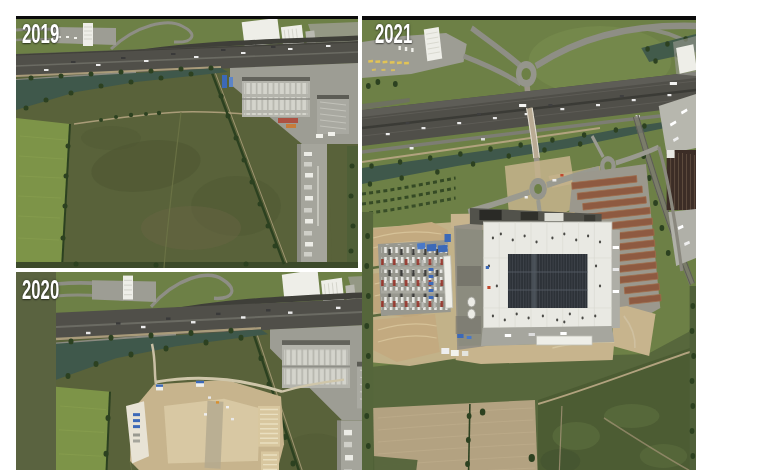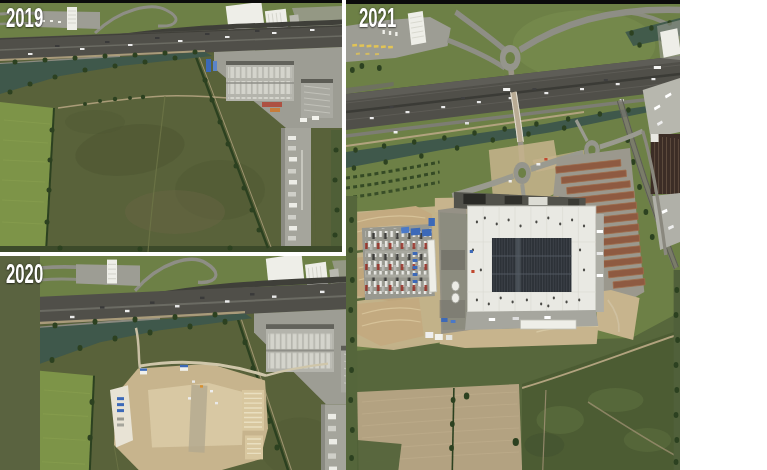--- a/index.html
+++ b/index.html
@@ -7,21 +7,21 @@
     --p-grass:#6d8046; --p-grassbright:#7d9448; --p-field:#59623a; --p-fielddark:#4b5531;
     --p-scrub:#4c5c33; --p-tree:#2c4120; --p-highway:#504f49; --p-road:#8e8e85;
     --p-yard:#9d9d94; --p-concrete:#b7b7ae; --p-building:#eeeee8; --p-warehouse:#b4b4ac;
     --p-water:#3f584b; --p-dirt:#c7b48d; --p-dirtlight:#d9caa5; --p-dirtpale:#e8e3d5;
     --p-sand:#b3a281; --p-towpath:#b2a37f; --p-solar:#3e434a; --p-rust:#8e5a41;
     --p-darkbuilding:#3c2d26; --p-yellow:#e2c455; --p-blue:#3c69b8; --p-red:#b04434;
   }
   html,body{margin:0;padding:0;background:#222;}
   .stage{position:relative;width:767px;height:470px;background:var(--p-divider);overflow:hidden;
          font-family:"Liberation Sans",sans-serif;}
-  .panel{position:absolute;margin:0;padding:0;overflow:hidden;background:#5a6340;}
+  .panel{position:absolute;margin:16px;padding:0;overflow:hidden;background:#5a6340;}
   .p2019{left:0;top:0;width:342px;height:252px;}
   .p2020{left:0;top:256px;width:342px;height:256px;padding-left:40px;}
   .p2021{left:346px;top:0;width:334px;height:470px;}
   .panel svg{display:block;width:100%;height:100%;}
   .year{position:absolute;top:5px;left:6px;margin:0;color:var(--p-label);
         font:700 27px/1 "Liberation Sans",sans-serif;letter-spacing:0;
         transform:scaleX(.62);transform-origin:0 0;
         text-shadow:0 0 3px rgba(0,0,0,.55),0 1px 2px rgba(0,0,0,.45);}
   .p2021 .year{left:13px;}
   

